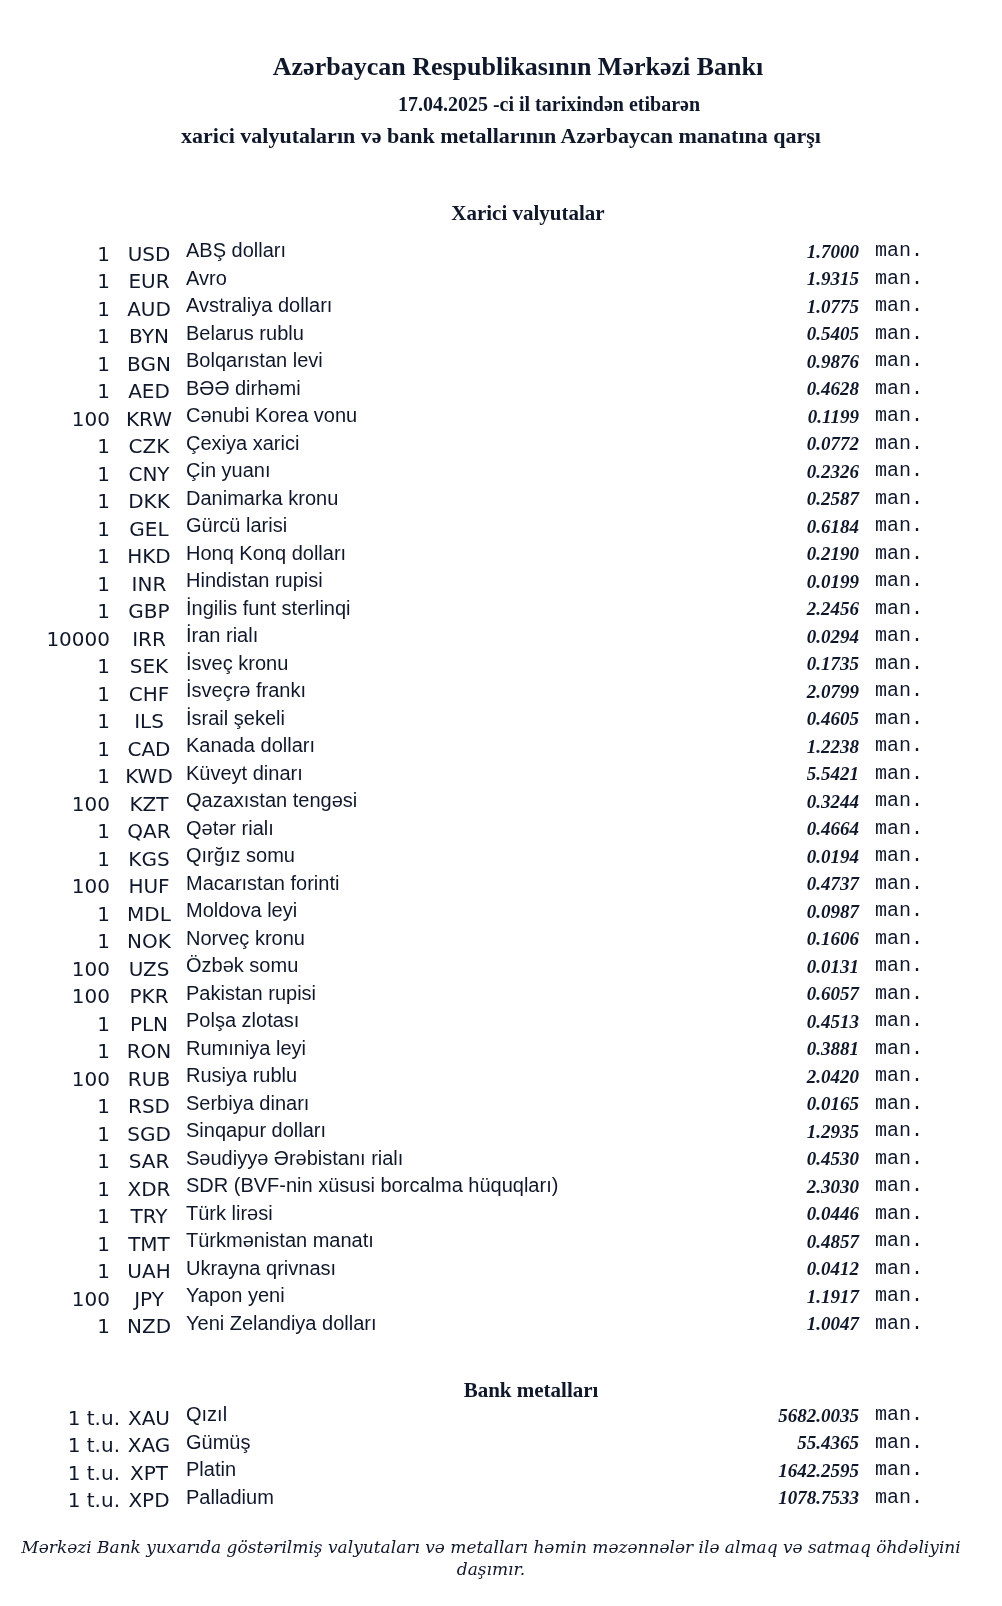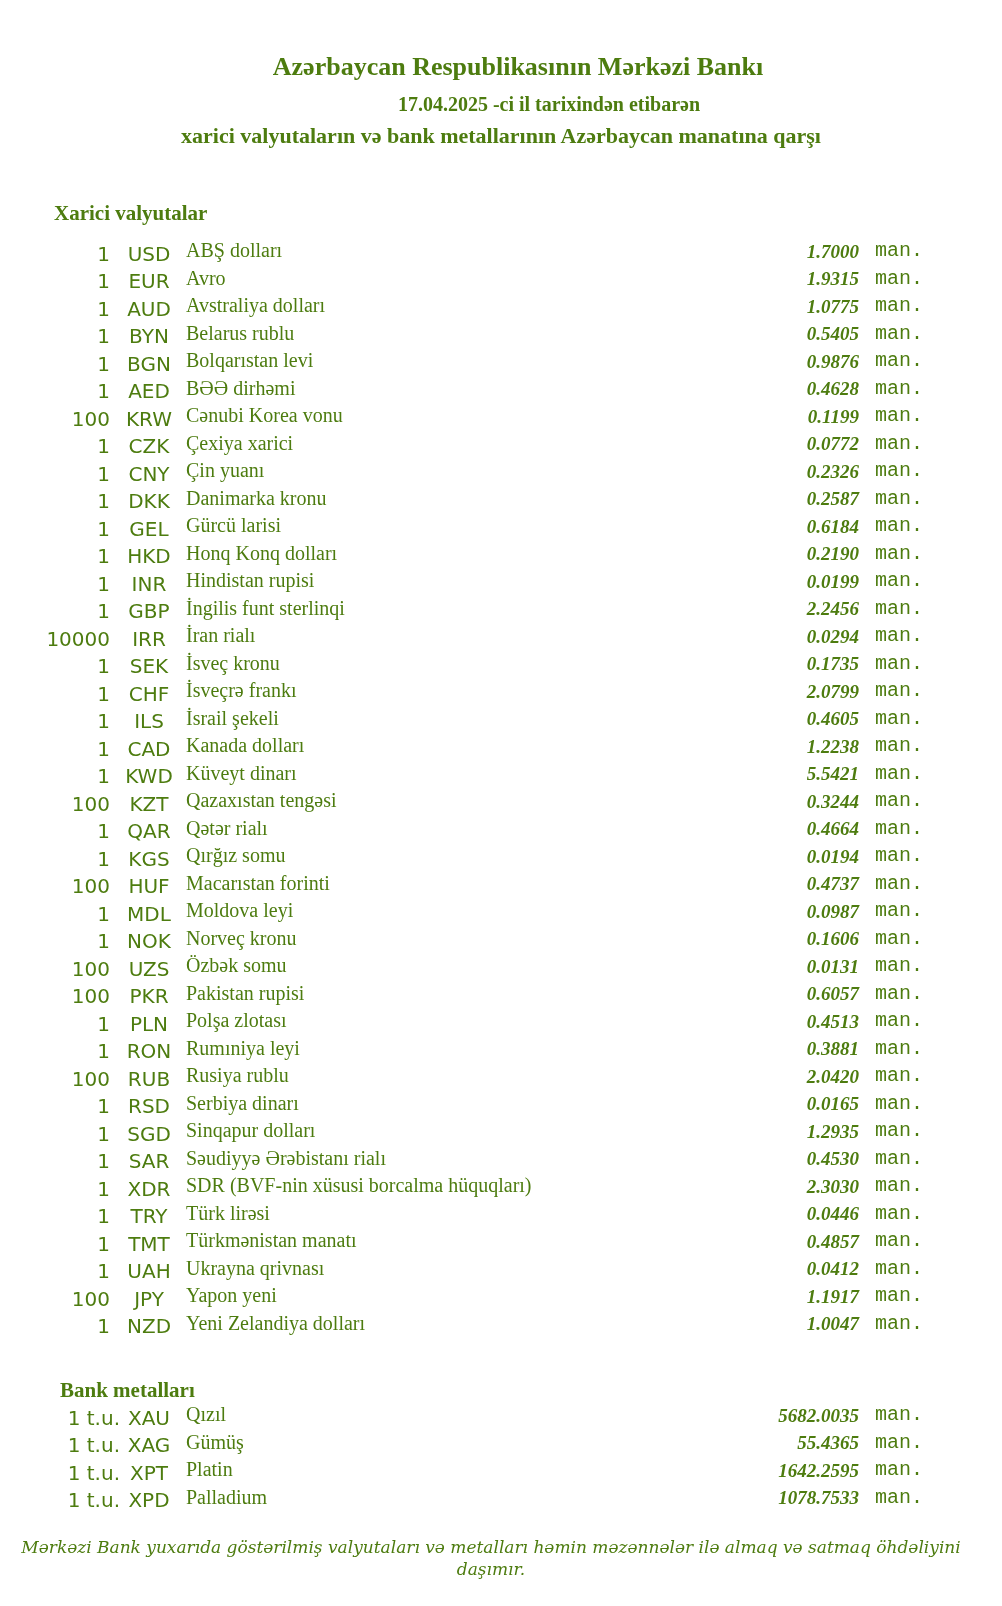--- a/index.html
+++ b/index.html
@@ -5,21 +5,21 @@
   html, body {
     margin: 0;
     padding: 0;
     background: #ffffff;
   }
   .page {
     position: relative;
     width: 1002px;
     height: 1606px;
     background: #ffffff;
-    color: #4d7c0f;
+    color: #0f172a;
     overflow: hidden;
   }
 
   
   .doc-title {
     position: absolute;
     top: 52px; left: 0;
     width: 1002px;
     padding-left: 34px;
     box-sizing: border-box;
@@ -51,21 +51,21 @@
     font-size: 22px;
     line-height: 26px;
   }
 
   
   .section-heading {
     position: absolute;
     left: 0;
     width: 1002px;
     box-sizing: border-box;
-    text-align: left;
+    text-align: center;
     font-family: "Liberation Serif", serif;
     font-weight: bold;
     font-size: 21px;
     line-height: 25px;
   }
   .heading-currencies { top: 201px; padding-left: 54px; }
   .heading-metals     { top: 1378px; padding-left: 60px; }
 
   
   .rates-table {
@@ -98,21 +98,21 @@
   }
   .table-metals .cell-qty { padding-right: 4px; }
   .cell-code {
     font-family: "DejaVu Sans", sans-serif;
     font-size: 20px;
     text-align: center;
     position: relative;
     top: 2px;
   }
   .cell-name {
-    font-family: Liberation Serif, serif;
+    font-family: Liberation Sans, sans-serif;
     font-size: 20px;
     text-align: left;
     padding-left: 12px;
     position: relative;
     top: -1px;
   }
   .cell-rate {
     font-family: "Liberation Serif", serif;
     font-style: italic;
     font-weight: bold;

